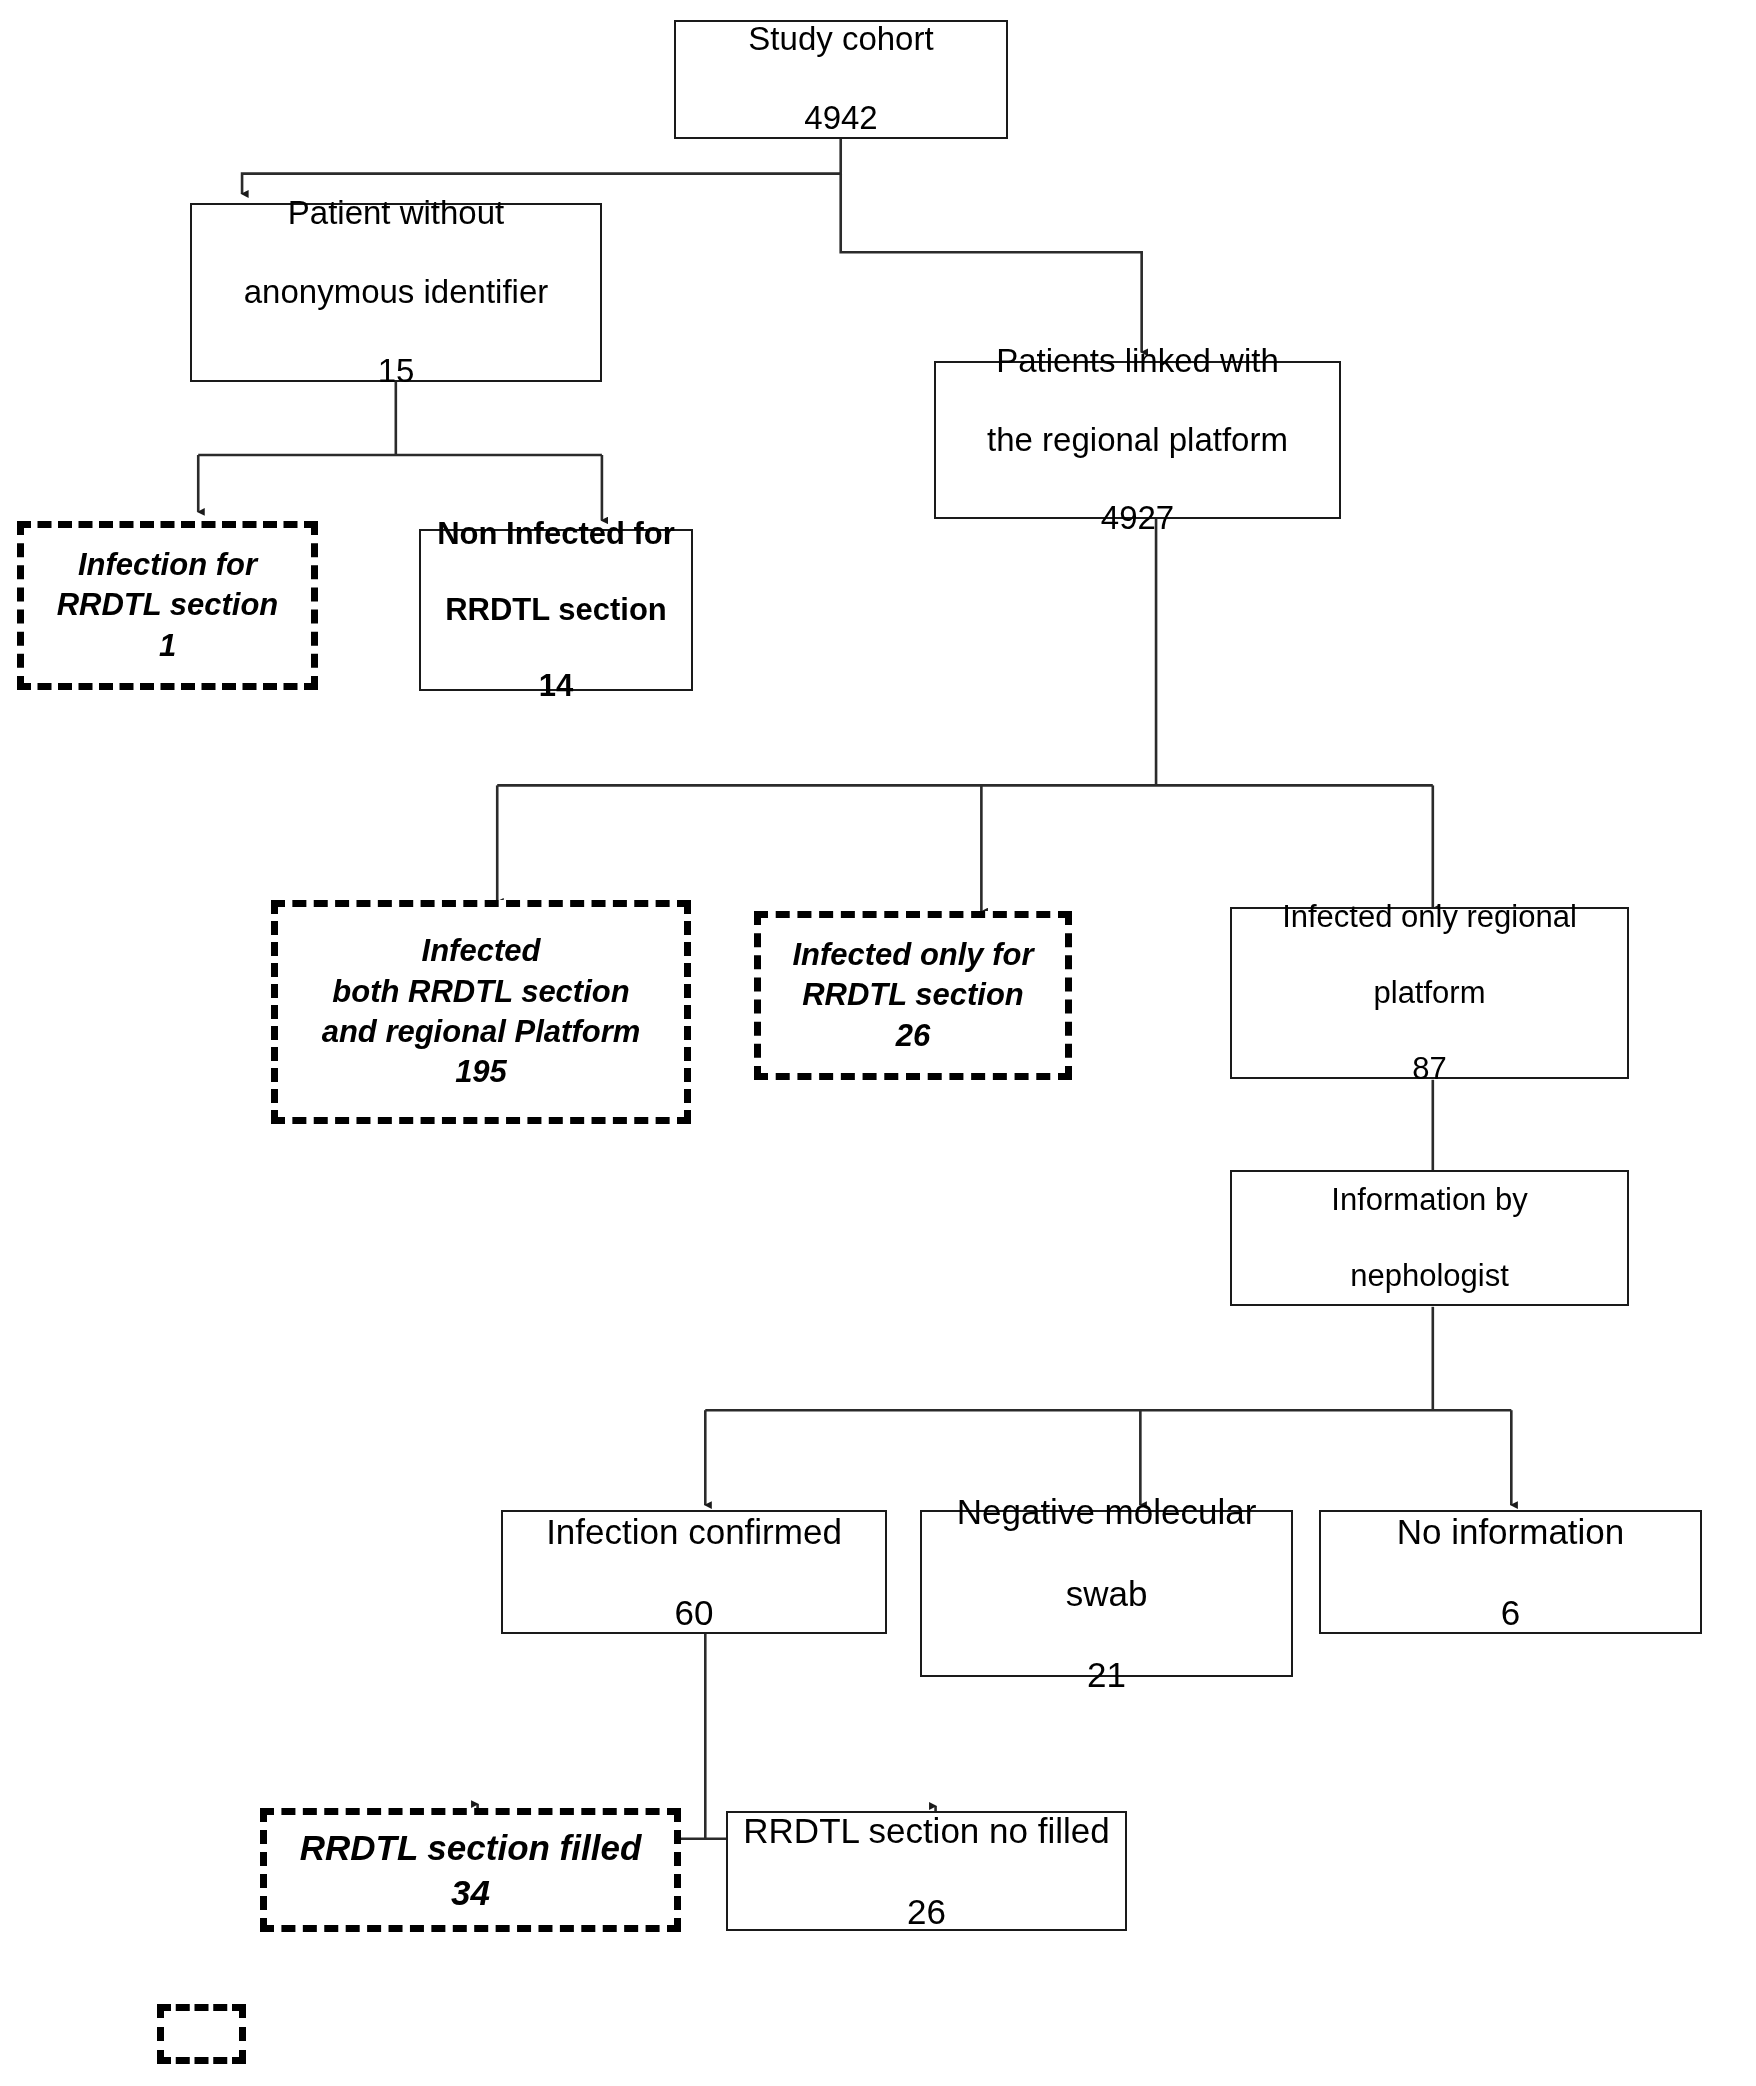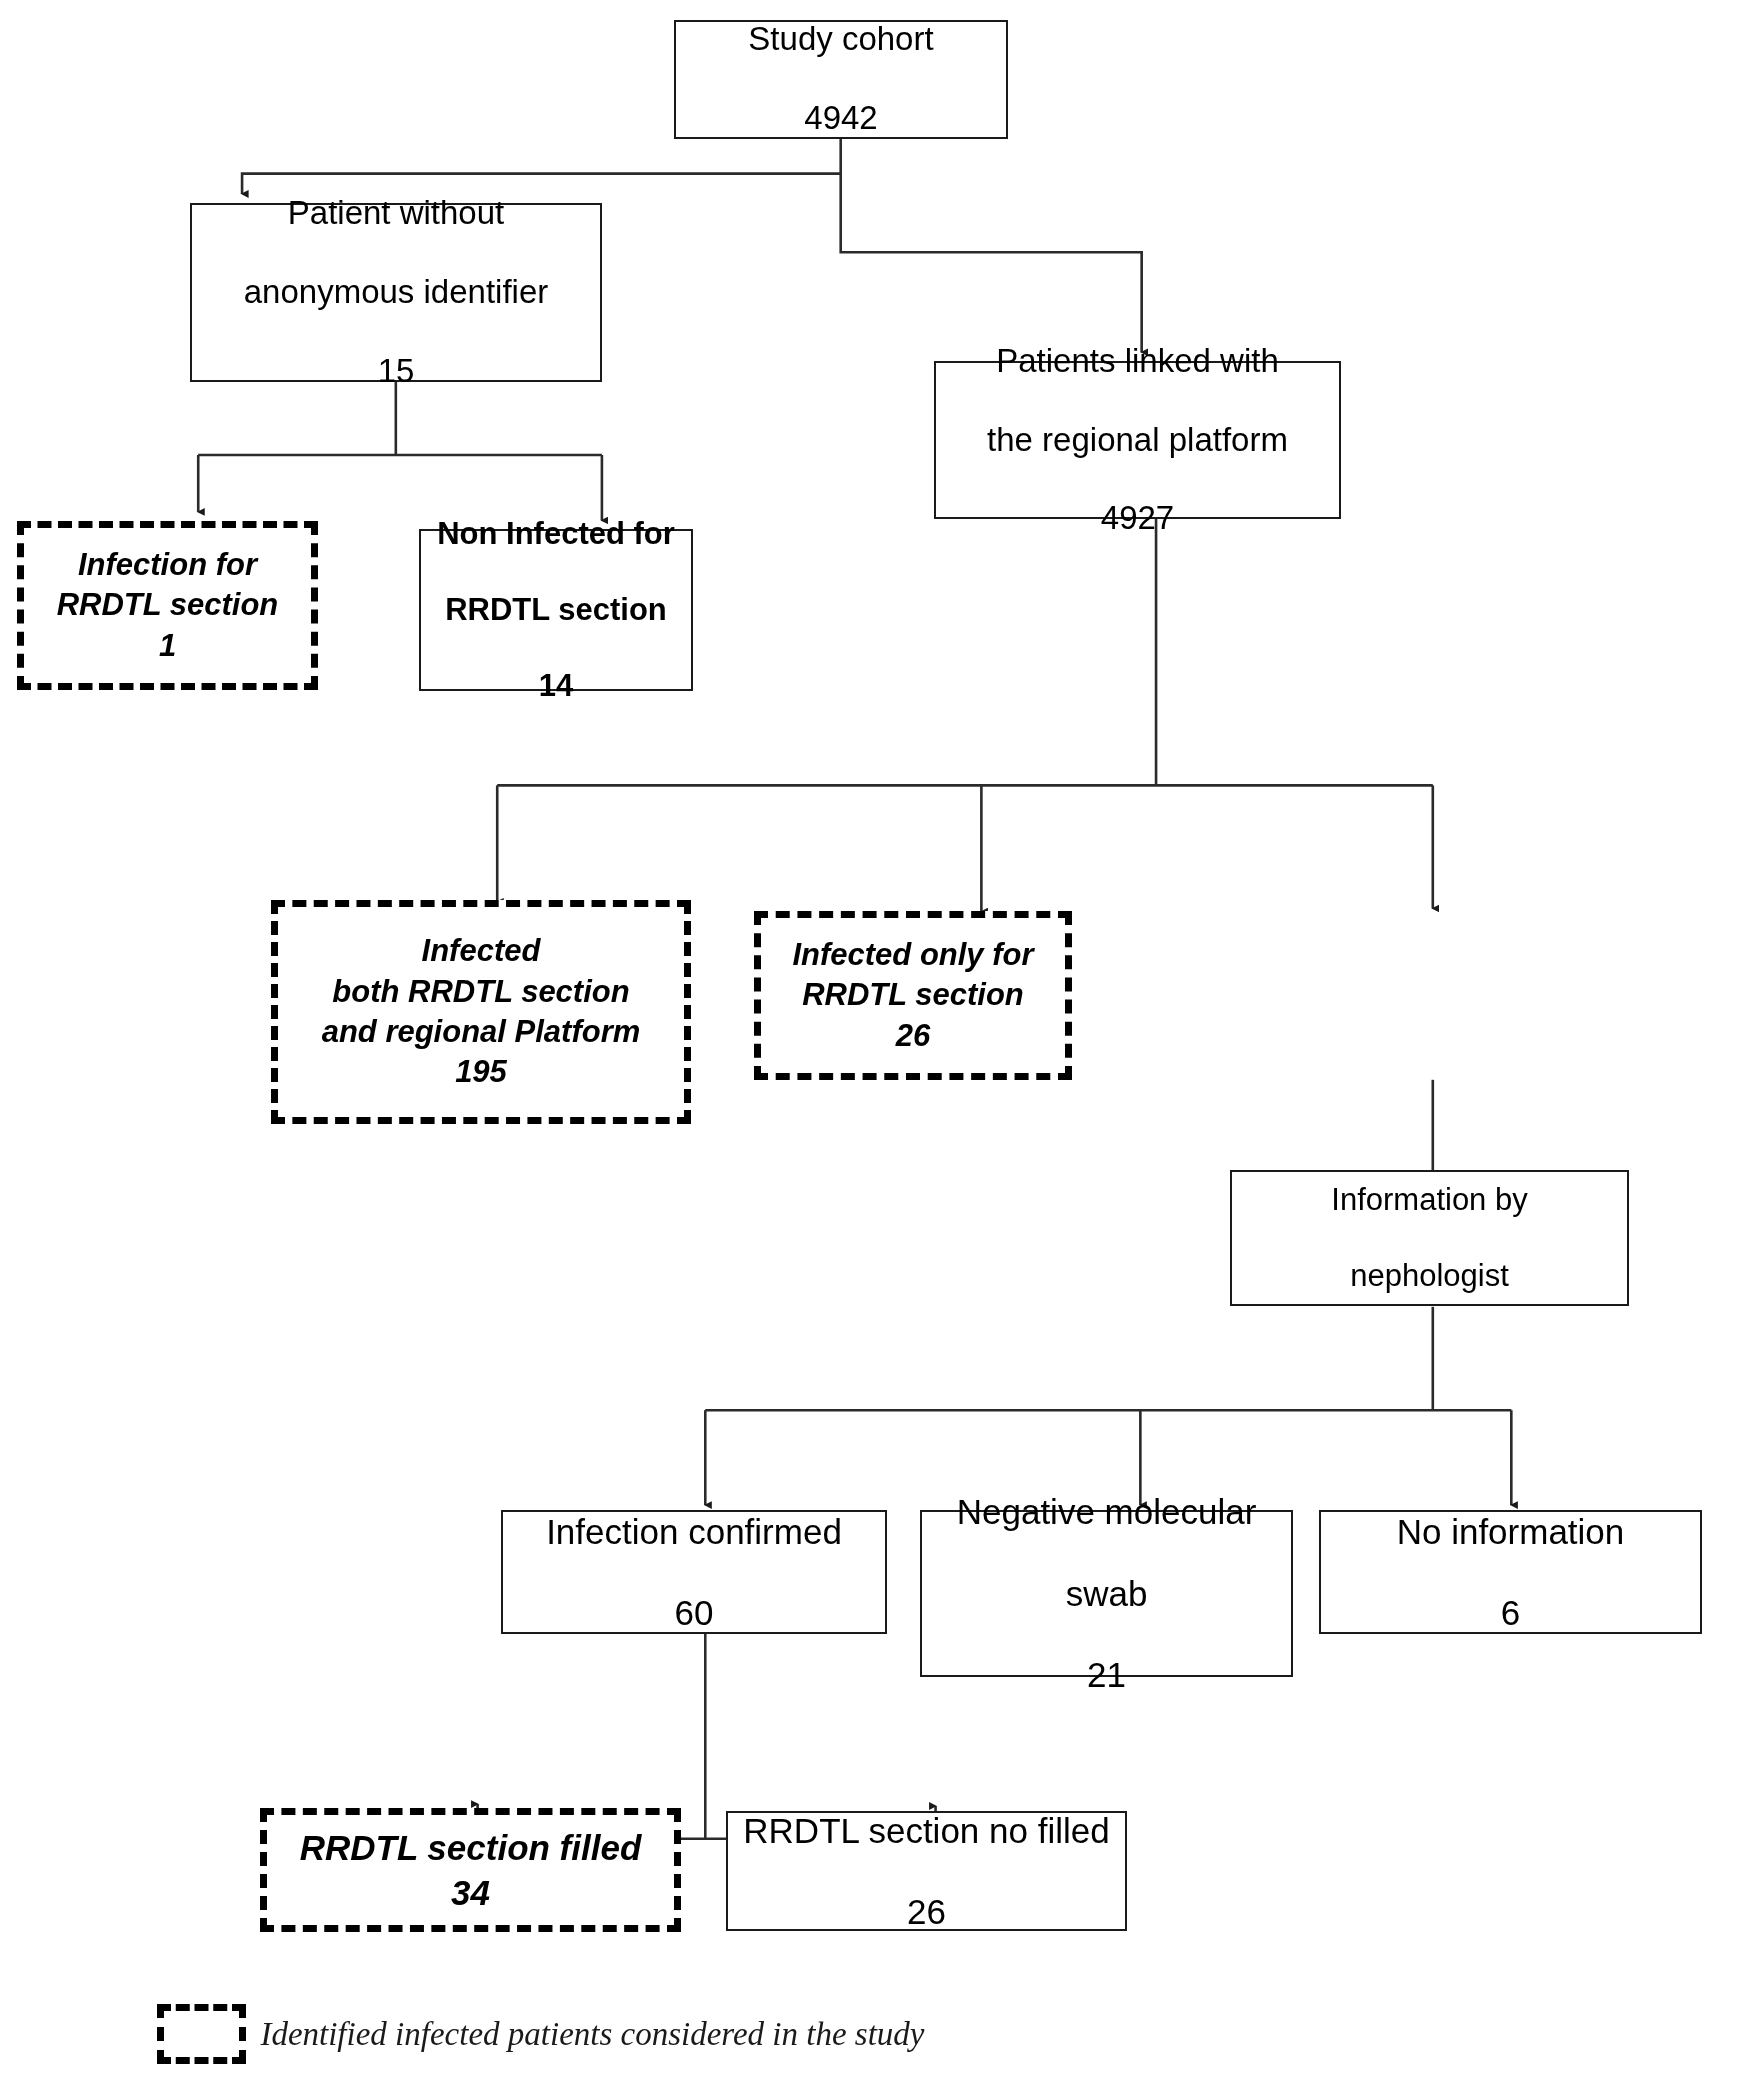--- a/index.html
+++ b/index.html
@@ -149,20 +149,25 @@
     <span class="line f48">and regional Platform</span>
     <span class="line f48">195</span>
   </div>
 
   <div class="node dashed" style="left:754px; top:911px; width:318px; height:169px;">
     <span class="line f48">Infected only for</span>
     <span class="line f48">RRDTL section</span>
     <span class="line f48">26</span>
   </div>
 
+  <div class="node solid" style="left:1230px; top:907px; width:399px; height:172px;">
+    <span class="line f48">Infected only regional</span>
+    <span class="line f48">platform</span>
+    <span class="line f48">87</span>
+  </div>
 
   <div class="node solid" style="left:1230px; top:1170px; width:399px; height:136px;justify-content:center;">
     <span class="line f48">Information by</span>
     <span class="line f48">nephologist</span>
   </div>
 
   <div class="node solid" style="left:501px; top:1510px; width:386px; height:124px;">
     <span class="line f46">Infection confirmed</span>
     <span class="line f46">60</span>
   </div>
@@ -183,17 +188,16 @@
     <span class="line f46">34</span>
   </div>
 
   <div class="node solid" style="left:726px; top:1811px; width:401px; height:120px;">
     <span class="line f46">RRDTL section no filled</span>
     <span class="line f46">26</span>
   </div>
 
   <div class="legend" style="left:157px; top:2004px;">
     <span class="legend-swatch"></span>
-    <span class="legend-text">Identified infected patients considered in the study</span>
   </div>
 
 </div>
 
 
 </body></html>

